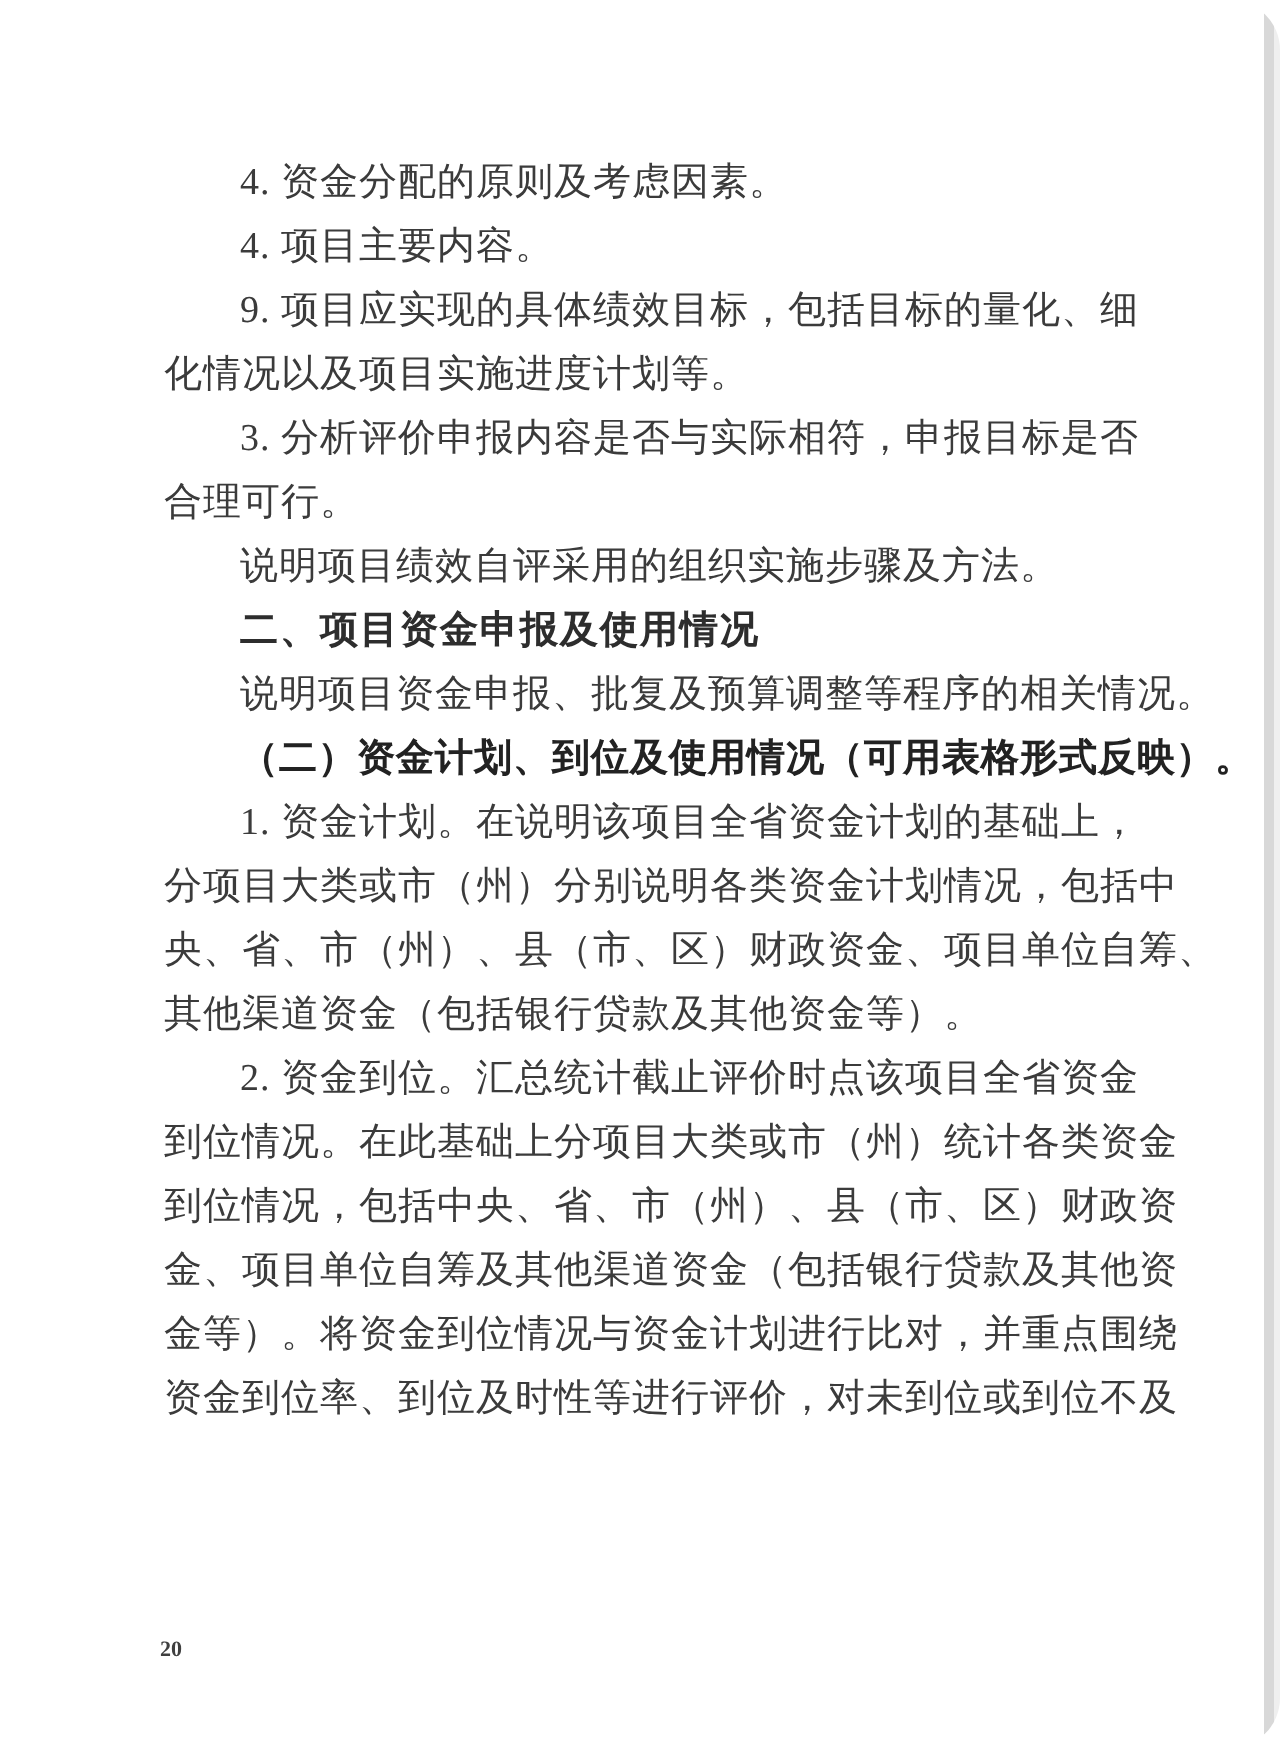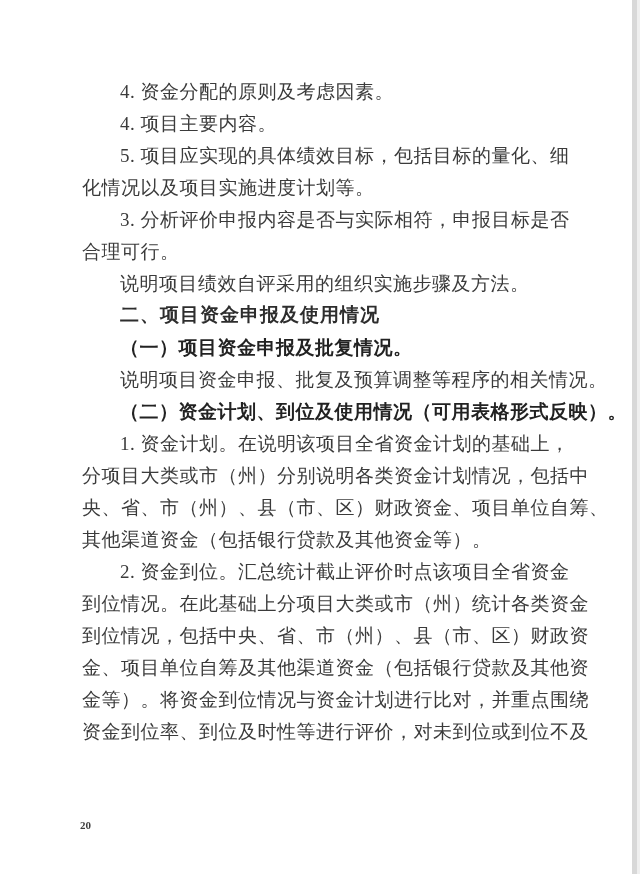--- a/index.html
+++ b/index.html
@@ -7,20 +7,21 @@
   body {
     font-family: "Liberation Serif", "DejaVu Serif", serif;
     -webkit-font-smoothing: antialiased;
   }
   .page {
     position: relative;
     width: 640px;
     height: 874px;
     background: #ffffff;
     overflow: hidden;
+    border-radius: 25px;
   }
   .content {
     position: absolute;
     top: 76px;
     left: 82px;
     right: 58px;
   }
   .para {
     font-size: 19px;
     line-height: 32px;
@@ -65,27 +66,26 @@
     background: #efefef;
   }
 </style>
 </head>
 <body>
 
 <div class="page">
   <div class="content">
     <p class="para">4. 资金分配的原则及考虑因素。</p>
     <p class="para">4. 项目主要内容。</p>
-    <p class="para">5. 项目应实现的具体绩效目标，包括目标的量化、细
+    <p class="para">9. 项目应实现的具体绩效目标，包括目标的量化、细
 化情况以及项目实施进度计划等。</p>
     <p class="para">3. 分析评价申报内容是否与实际相符，申报目标是否
 合理可行。</p>
     <p class="para">说明项目绩效自评采用的组织实施步骤及方法。</p>
     <p class="para hei">二、项目资金申报及使用情况</p>
-    <p class="para kai">（一）项目资金申报及批复情况。</p>
     <p class="para">说明项目资金申报、批复及预算调整等程序的相关情况。</p>
     <p class="para kai">（二）资金计划、到位及使用情况（可用表格形式反映）。</p>
     <p class="para">1. 资金计划。在说明该项目全省资金计划的基础上，
 分项目大类或市（州）分别说明各类资金计划情况，包括中
 央、省、市（州）、县（市、区）财政资金、项目单位自筹、
 其他渠道资金（包括银行贷款及其他资金等）。</p>
     <p class="para">2. 资金到位。汇总统计截止评价时点该项目全省资金
 到位情况。在此基础上分项目大类或市（州）统计各类资金
 到位情况，包括中央、省、市（州）、县（市、区）财政资
 金、项目单位自筹及其他渠道资金（包括银行贷款及其他资

